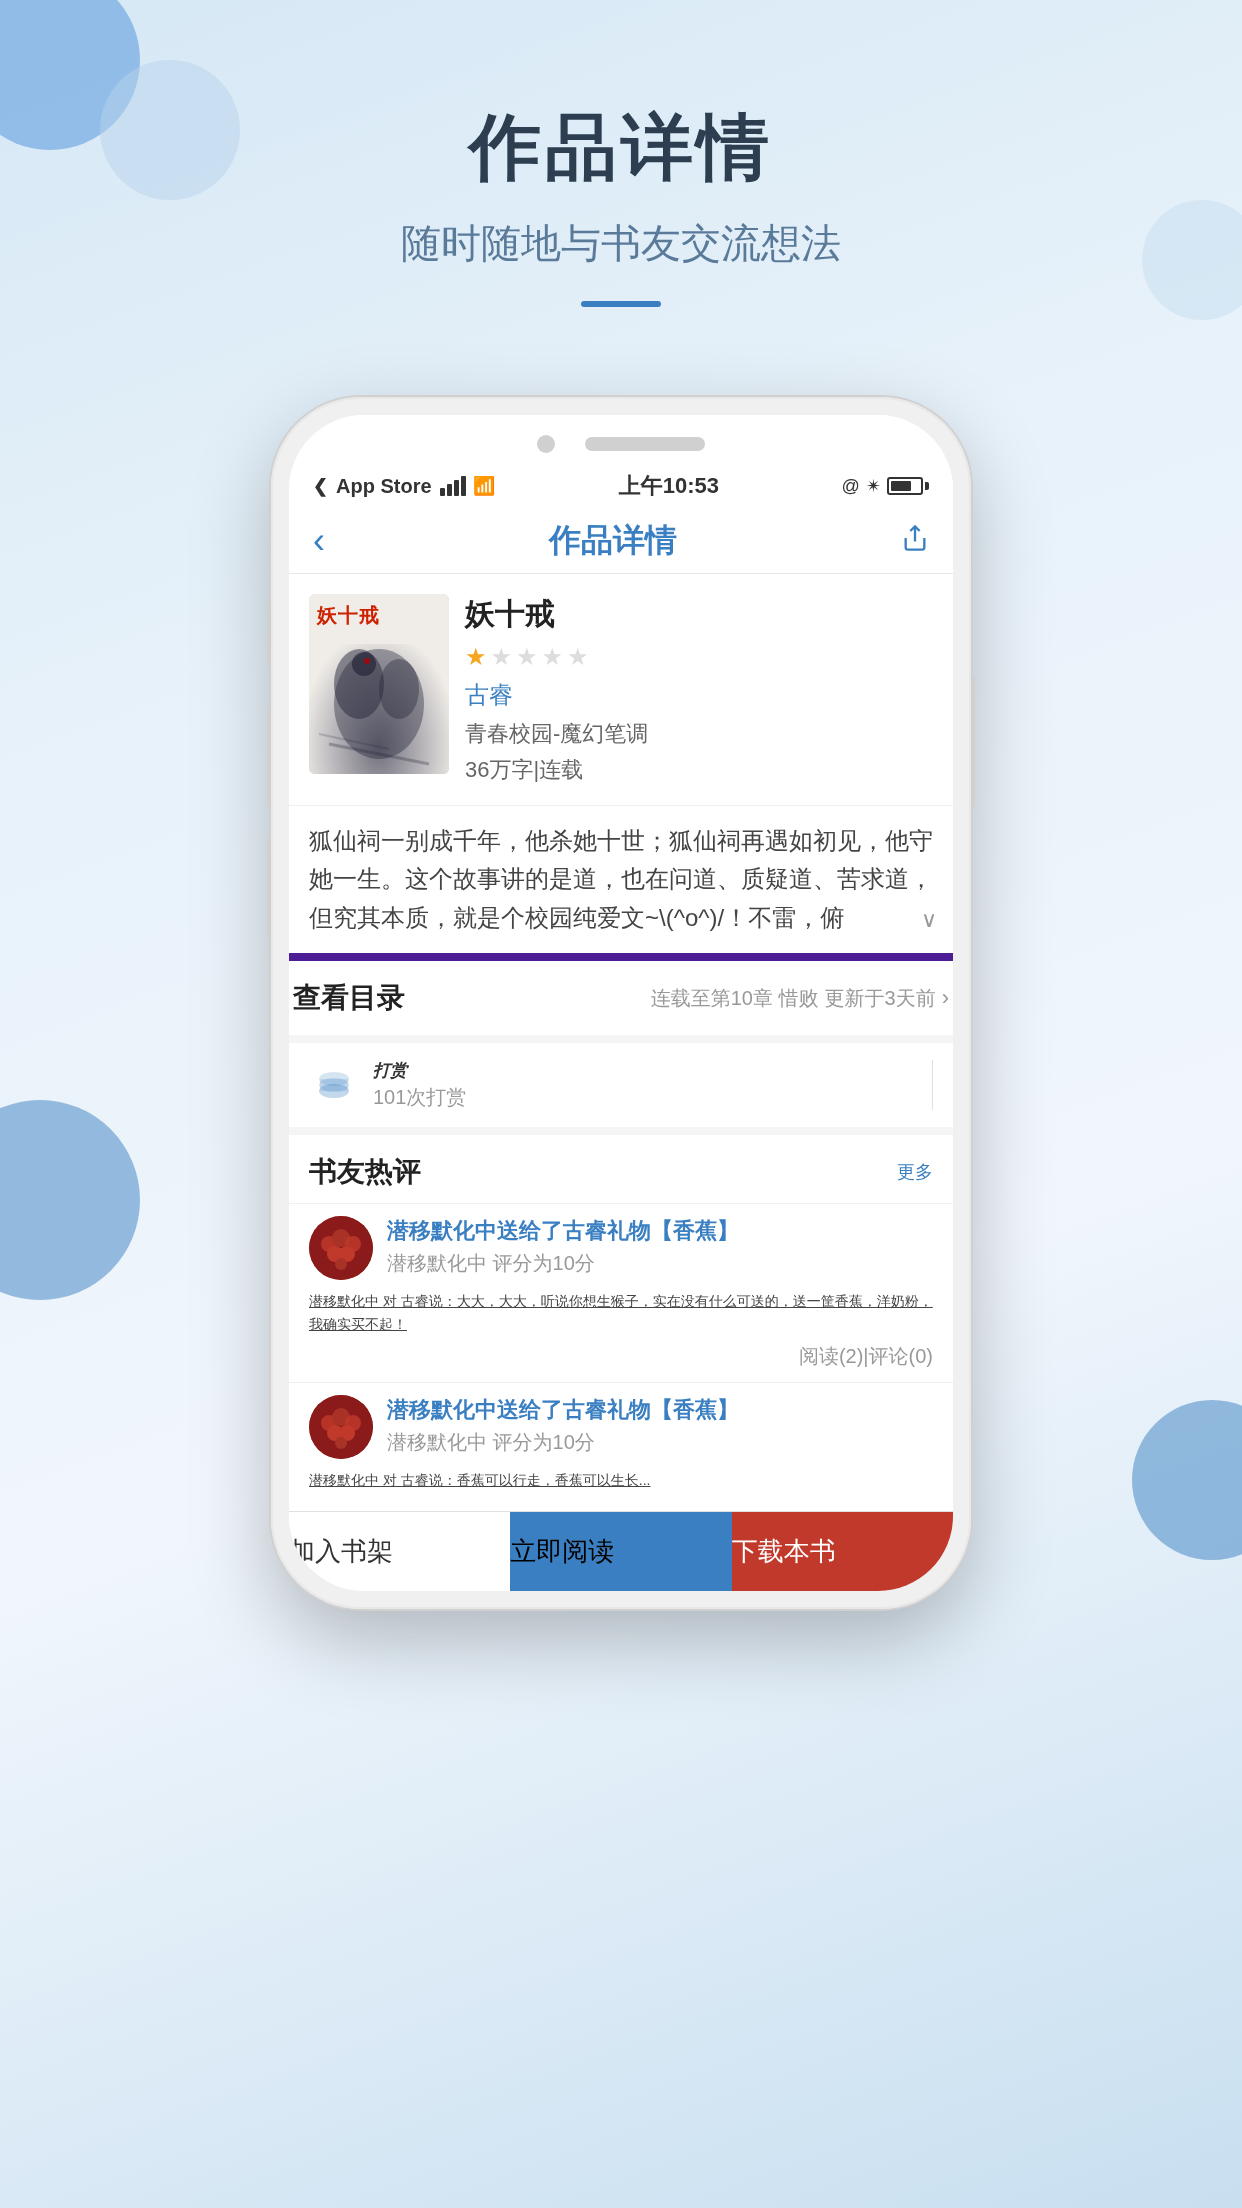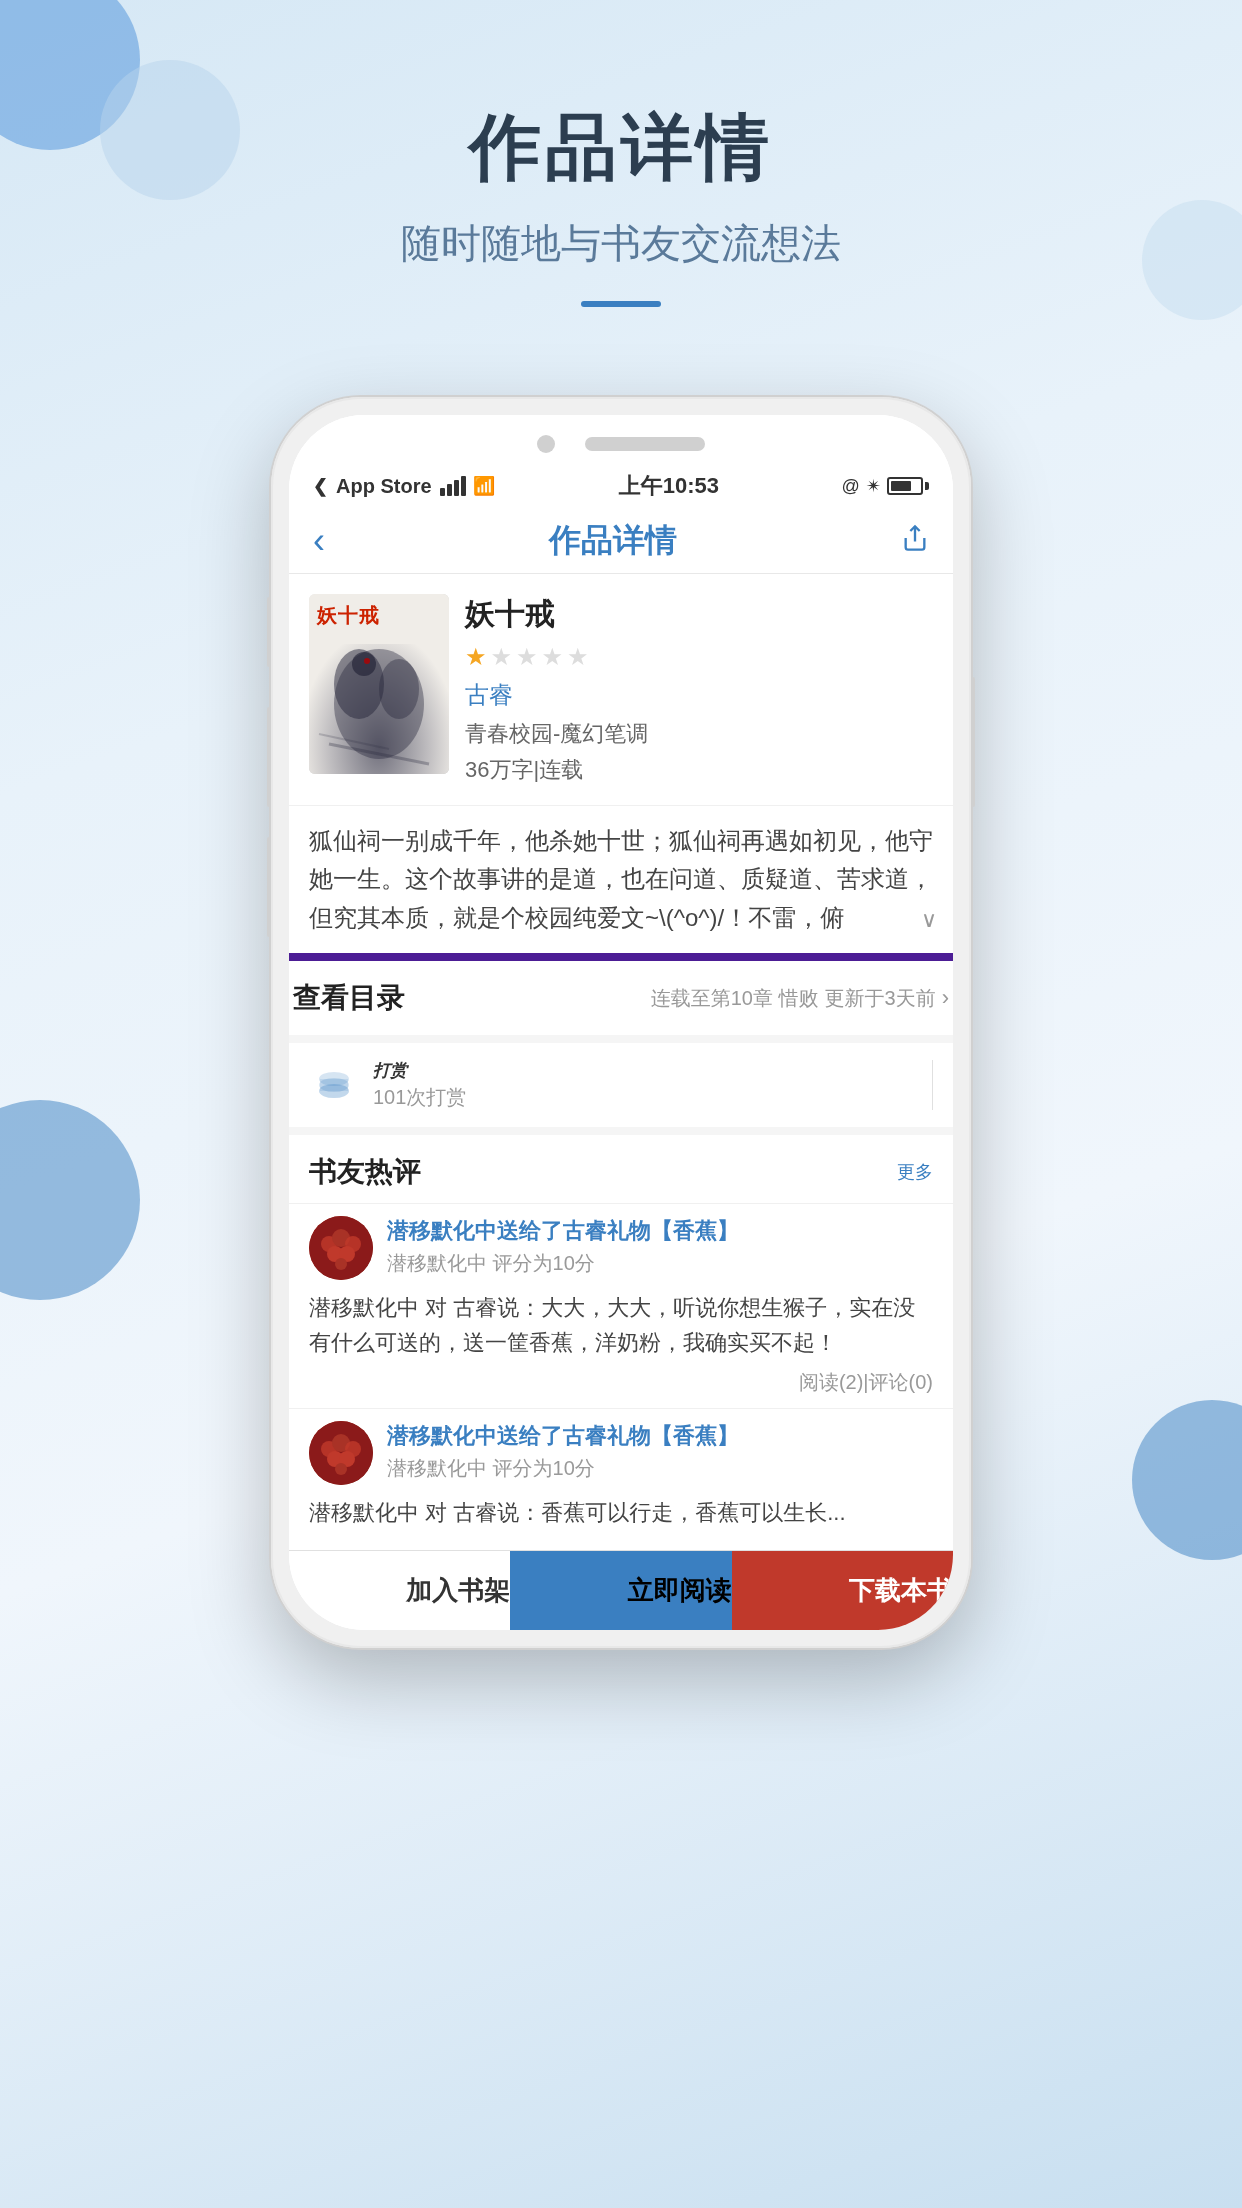--- a/index.html
+++ b/index.html
@@ -374,42 +374,43 @@
       font-size: 22px;
       color: #3a7fc1;
       font-weight: 600;
       margin-bottom: 4px;
     }
     .review-user-score {
       font-size: 20px;
       color: #999;
     }
     .review-content {
-      font-size: 22px;
+      font-size: 14px;
       color: #444;
       line-height: 1.6;
       margin-bottom: 8px;
+      text-decoration: underline;
     }
     .review-footer {
       text-align: right;
       font-size: 20px;
       color: #999;
     }
 
     
     .bottom-bar {
       display: flex;
       border-top: 1px solid #e0e0e0;
     }
     .bottom-btn {
       flex: 1;
       padding: 22px 0;
-      text-align: right;
+      text-align: left;
       font-size: 26px;
-      font-weight: 700;
+      font-weight: 400;
     }
     .btn-add {
       background: white;
       color: #333;
     }
     .btn-read {
       background: #3a7fc1;
       color: #000000;
     }
     .btn-download {

